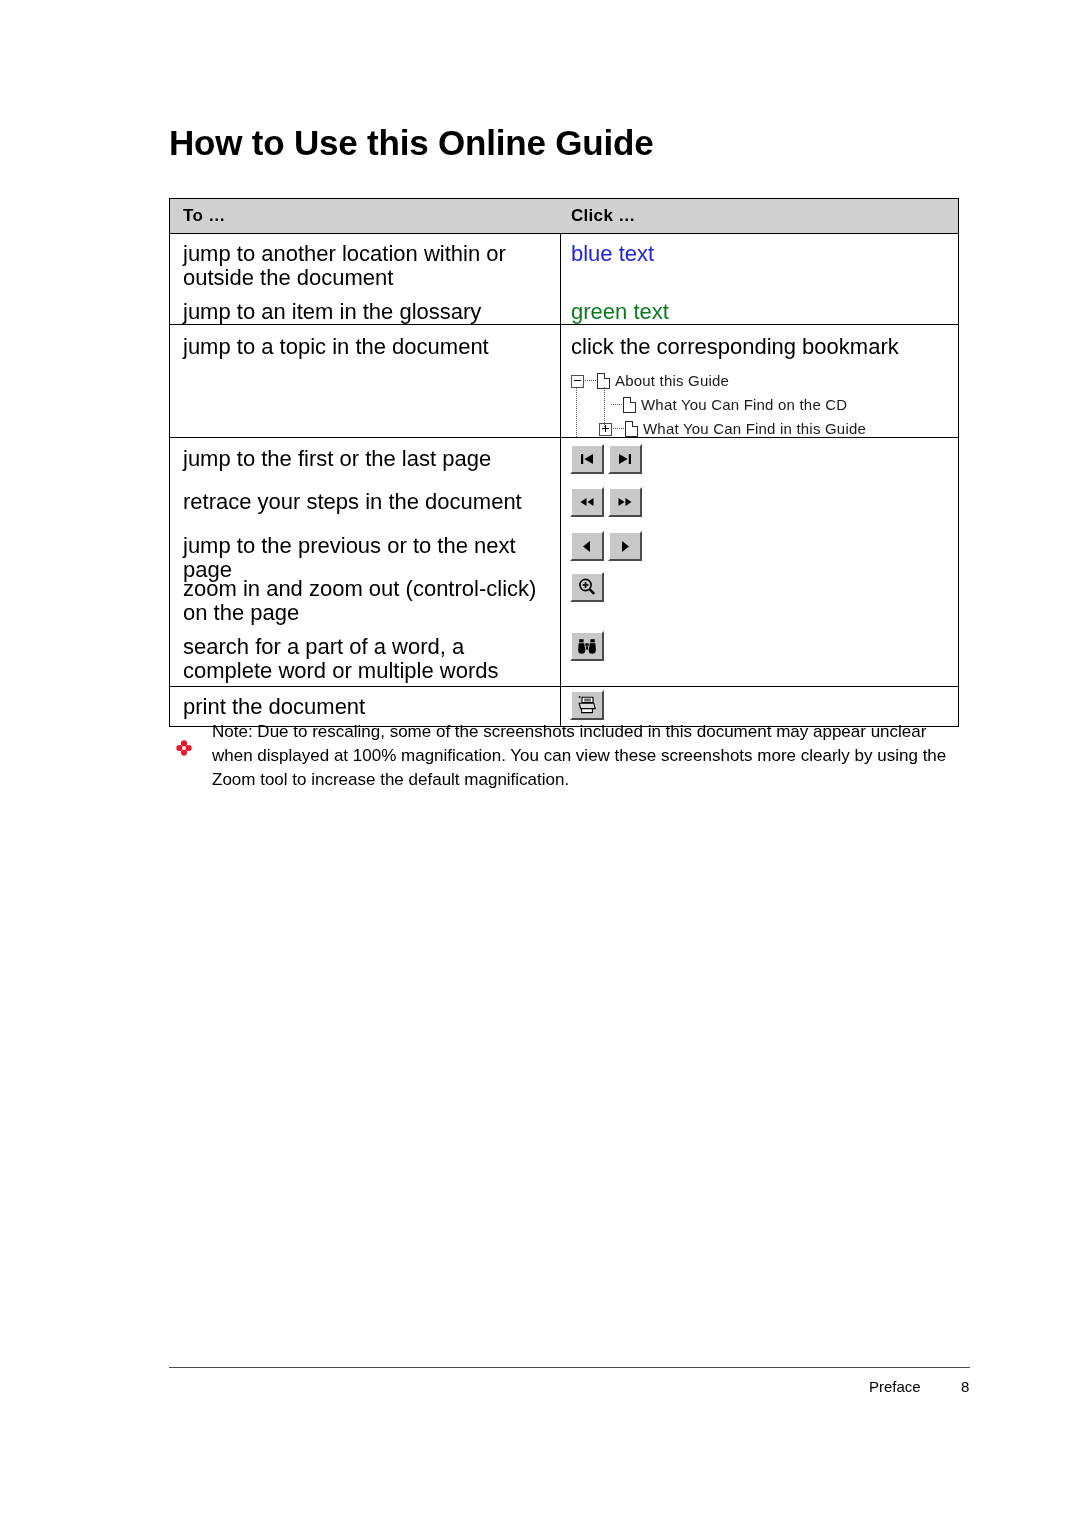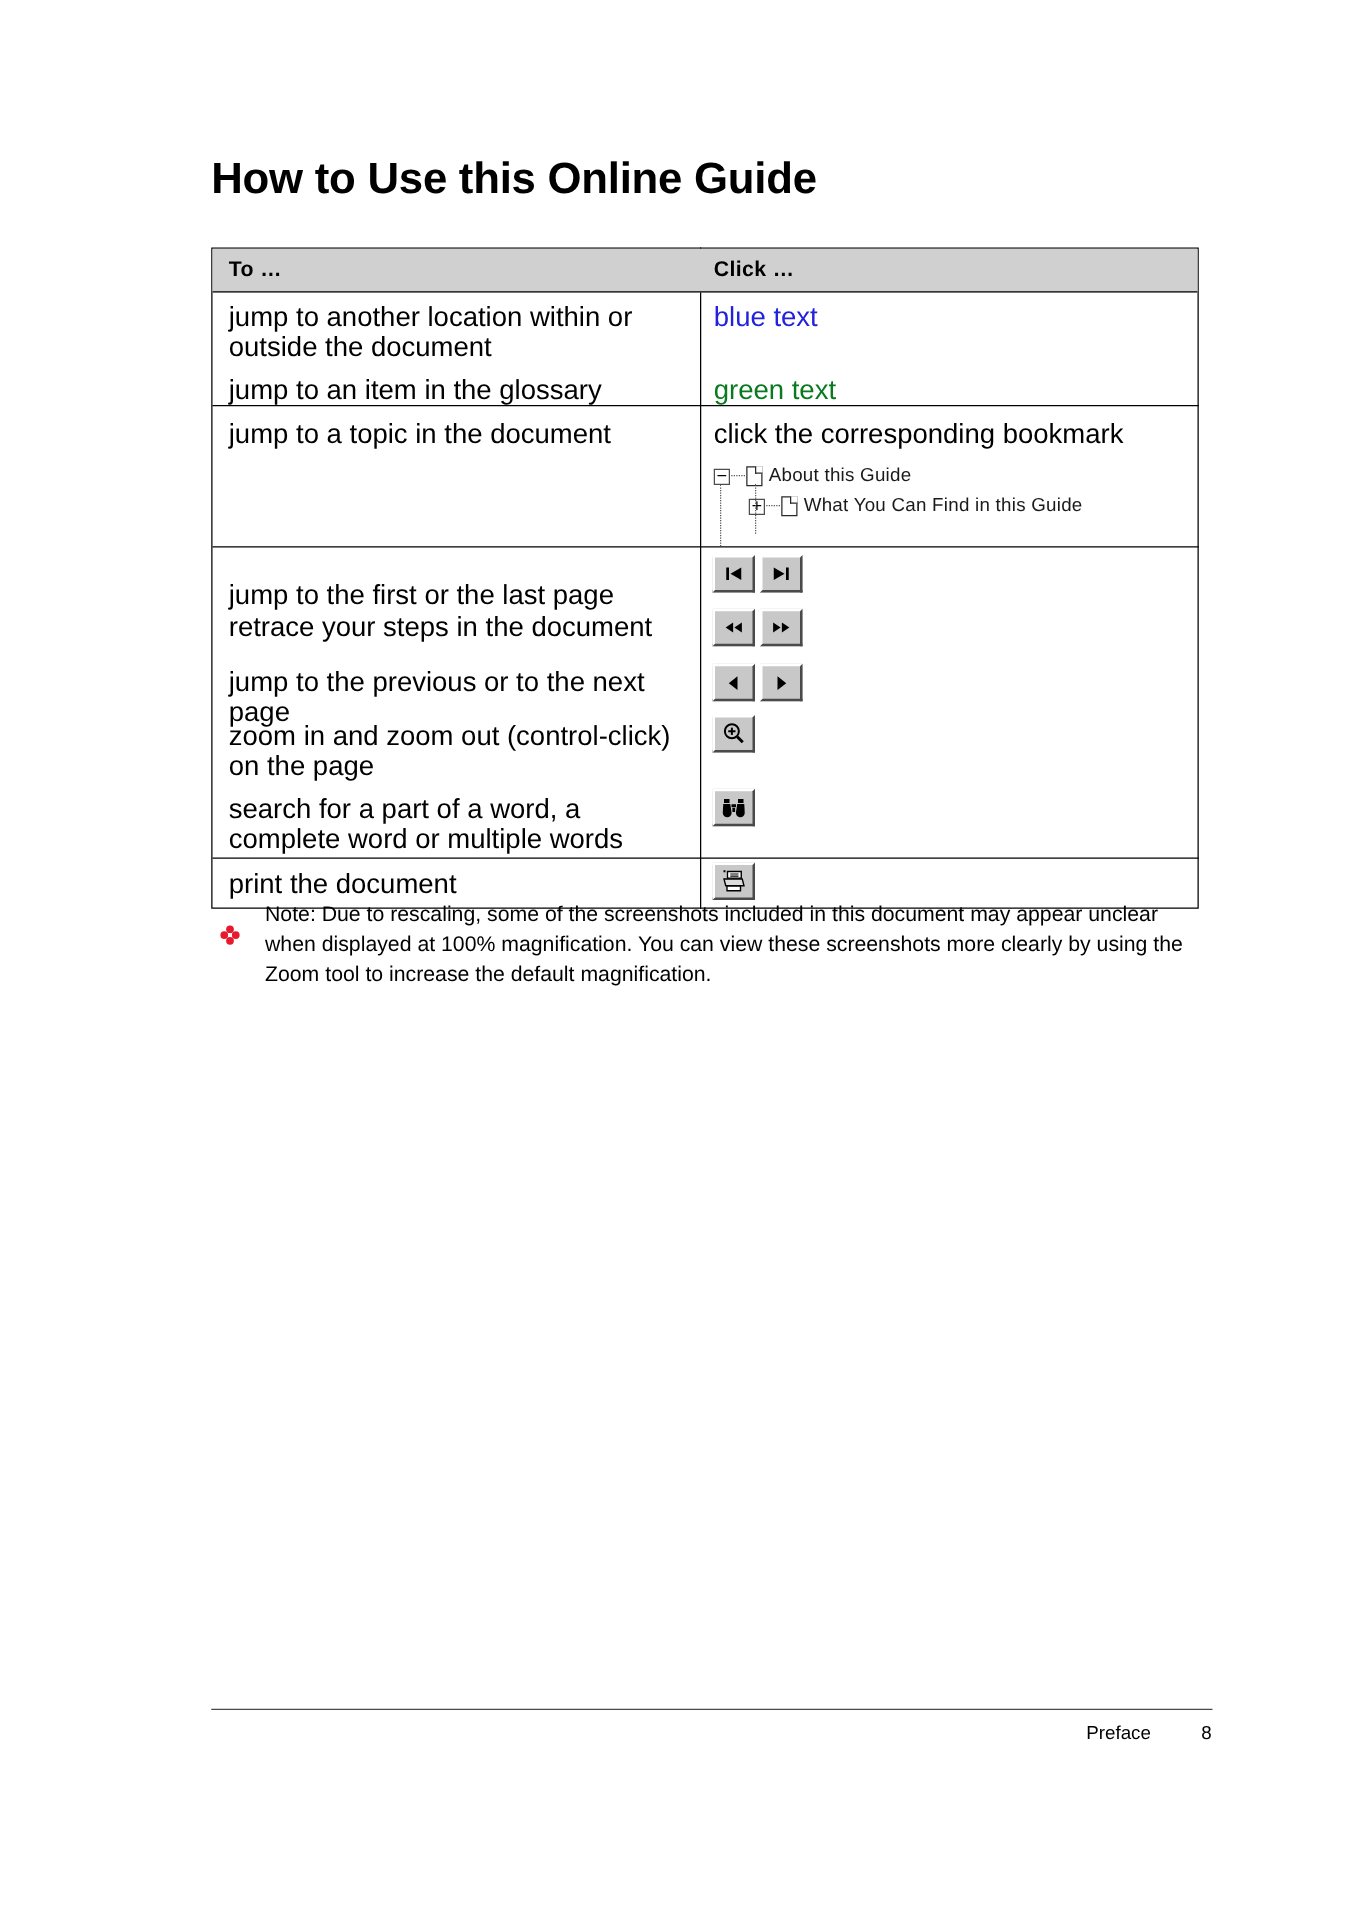--- a/index.html
+++ b/index.html
@@ -244,30 +244,37 @@
 
   <div class="tree">
     <div class="tree-row">
       <div class="expander"></div>
       <div class="dotline"></div>
       <div class="page-icon"></div>
       <span class="tree-label">About this Guide</span>
     </div>
     <div class="tree-row">
       <div class="tree-indent"></div>
+      <div class="expander none"></div>
+      <div class="dotline"></div>
+      <div class="page-icon"></div>
+      <span class="tree-label">What You Can Find on the CD</span>
+    </div>
+    <div class="tree-row">
+      <div class="tree-indent"></div>
       <div class="expander plus"></div>
       <div class="dotline"></div>
       <div class="page-icon"></div>
       <span class="tree-label">What You Can Find in this Guide</span>
     </div>
     <div class="vdot" style="left:5px; top:18px; height:50px;"></div>
     <div class="vdot" style="left:33px; top:18px; height:40px;"></div>
   </div>
 
-  <div class="cell-text left-col" style="top:464px;">jump to the first or the last page</div>
+  <div class="cell-text left-col" style="top:447px;">jump to the first or the last page</div>
   <div class="btn" style="left:550px; top:444px;">
     <span>
       <svg width="16" height="14" viewBox="0 0 16 14">
         <rect x="2" y="2" width="2.2" height="10" fill="#000"></rect>
         <polygon points="14,2 14,12 5.4,7" fill="#000"></polygon>
       </svg>
     </span>
   </div>
   <div class="btn" style="left:588px; top:444px;">
     <span>

